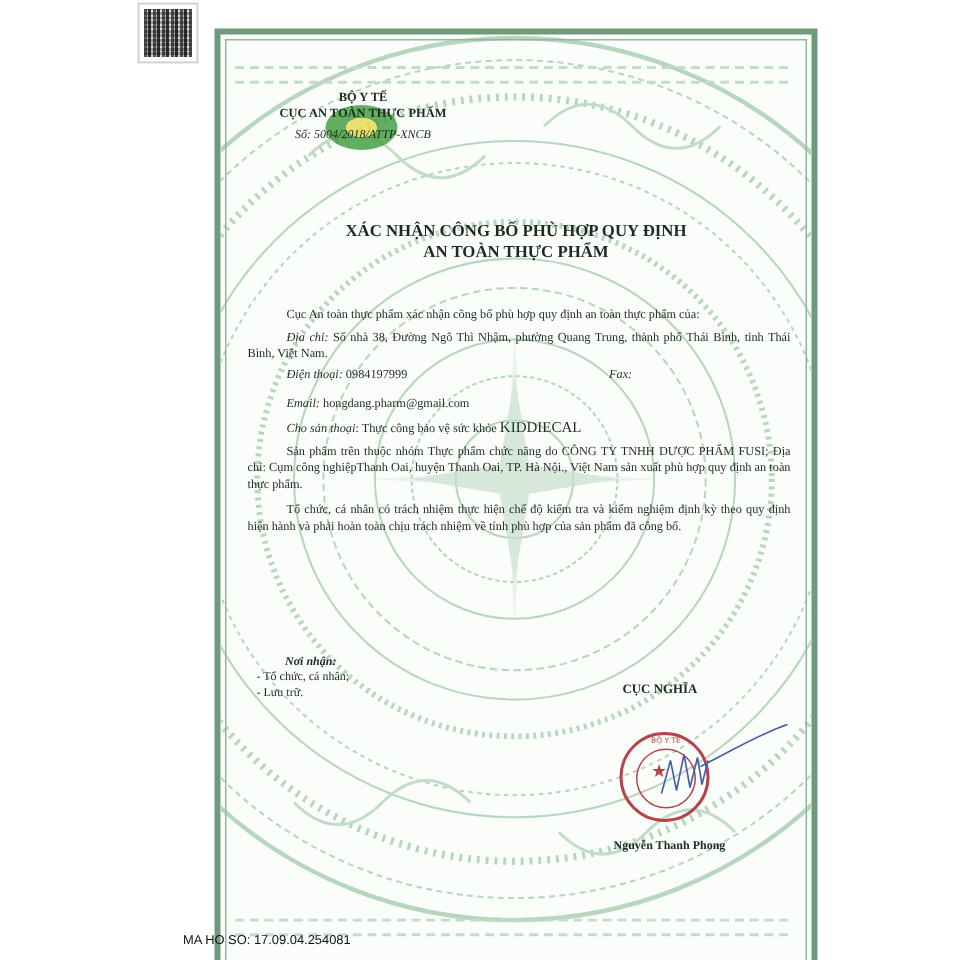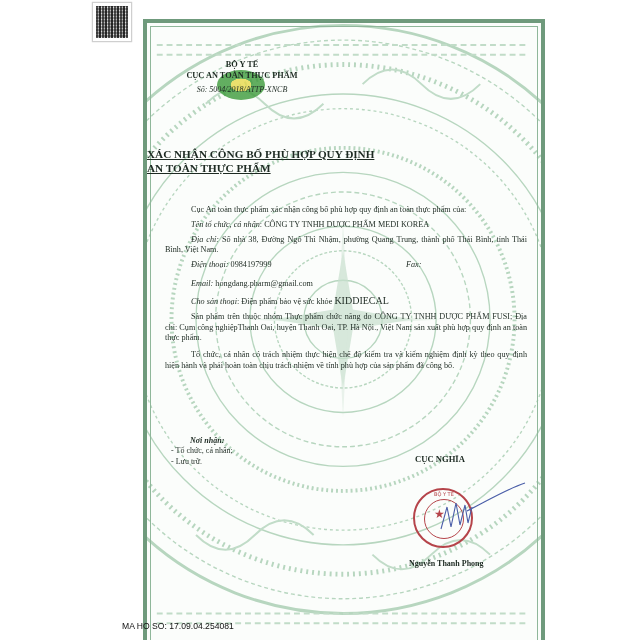--- a/index.html
+++ b/index.html
@@ -13,21 +13,21 @@
   .doc-inner-border { position:absolute; left:3px; top:3px; right:3px; bottom:-10px; border:1px solid #8fb79a; pointer-events:none; }
   .watermark { position:absolute; left:0; top:0; width:100%; height:100%; pointer-events:none; }
   .content { position:absolute; left:0; top:0; width:100%; height:100%; font-size:8.2px; line-height:1.32; }
   .hdr-left { position:absolute; left:20px; top:37px; width:150px; text-align:center; font-weight:bold; font-size:8.3px; }
   .hdr-left .so { font-weight:normal; font-style:italic; margin-top:3px; font-size:8px; }
   .hdr-right { position:absolute; left:175px; top:47px; width:220px; text-align:center; }
   .hdr-right .nation { font-weight:bold; font-size:8.4px; }
   .hdr-right .motto { font-size:8.2px; display:inline-block; border-bottom:1px solid #333; padding:0 2px; }
   .hdr-right .date { font-style:italic; font-size:8px; margin-top:8px; }
   .vfa-logo { position:absolute; left:70px; top:47px; width:48px; height:30px; border-radius:50%; background:radial-gradient(ellipse at center, #e7d94a 0 30%, #3c9a3a 31% 100%); opacity:.8; }
-  .title { position:absolute; left:0; right:0; top:124px; text-align:left; font-weight:bold; font-size:11.2px; line-height:1.25;text-decoration:underline; }
+  .title { position:absolute; left:0; right:0; top:124px; text-align:center; font-weight:bold; font-size:11.2px; line-height:1.25; }
   .body { position:absolute; left:18px; right:14px; top:182px; text-align:justify; }
   .body p { margin:0 0 4px 0; text-indent:26px; }
   .body .lbl { font-style:italic; }
   .body .big { font-size:10px; }
   .fax { position:absolute; left:215px; }
   .recipients { position:absolute; left:24px; top:413px; font-size:8px; line-height:1.3; }
   .recipients .t { font-weight:bold; font-style:italic;margin-left:19px; }
   .sign-title { position:absolute; left:268px; top:431px; font-weight:bold; font-size:8.6px; }
   .stamp { position:absolute; left:266px; top:465px; width:60px; height:60px; border-radius:50%; border:2px solid #b5444a; box-sizing:border-box; }
   .stamp-inner { position:absolute; left:9px; top:9px; width:38px; height:38px; border-radius:50%; border:1px solid #b5444a; }
@@ -83,25 +83,24 @@
     </div>
 
 
     <div class="title">
       <div>XÁC NHẬN CÔNG BỐ PHÙ HỢP QUY ĐỊNH</div>
       <div>AN TOÀN THỰC PHẨM</div>
     </div>
 
     <div class="body">
       <p>Cục An toàn thực phẩm xác nhận công bố phù hợp quy định an toàn thực phẩm của:</p>
-      <p><span class="lbl">Tên tổ chức, cá nhân</span><span>: CÔNG TY TNHH DƯỢC PHẨM MEDI KOREA</span></p>
       <p><span class="lbl">Địa chỉ:</span><span> Số nhà 38, Đường Ngô Thì Nhậm, phường Quang Trung, thành phố Thái Bình, tỉnh Thái Bình, Việt Nam.</span></p>
       <p style="position:relative;"><span class="lbl">Điện thoại:</span><span> 0984197999</span><span class="fax lbl">Fax:</span></p>
       <p style="margin-top:8px;font-family:Liberation Serif, serif;"><span class="lbl">Email:</span><span> hongdang.pharm@gmail.com</span></p>
-      <p><span class="lbl">Cho sản thoại</span><span>: Điện phẩm bảo vệ sức khỏe </span><span class="big">KIDDIECAL</span></p>
+      <p><span class="lbl">Cho sản thoại</span><span>: Thực công bảo vệ sức khỏe </span><span class="big">KIDDIECAL</span></p>
       <p>Sản phẩm trên thuộc nhóm Thực phẩm chức năng do CÔNG TY TNHH DƯỢC PHẨM FUSI; Địa chỉ: Cụm công nghiệpThanh Oai, huyện Thanh Oai, TP. Hà Nội., Việt Nam sản xuất phù hợp quy định an toàn thực phẩm.</p>
       <p style="margin-top:6px;">Tổ chức, cá nhân có trách nhiệm thực hiện chế độ kiểm tra và kiểm nghiệm định kỳ theo quy định hiện hành và phải hoàn toàn chịu trách nhiệm về tính phù hợp của sản phẩm đã công bố.</p>
     </div>
 
     <div class="recipients">
       <div class="t">Nơi nhận:</div>
       <div>- Tổ chức, cá nhân;</div>
       <div>- Lưu trữ.</div>
     </div>
 

